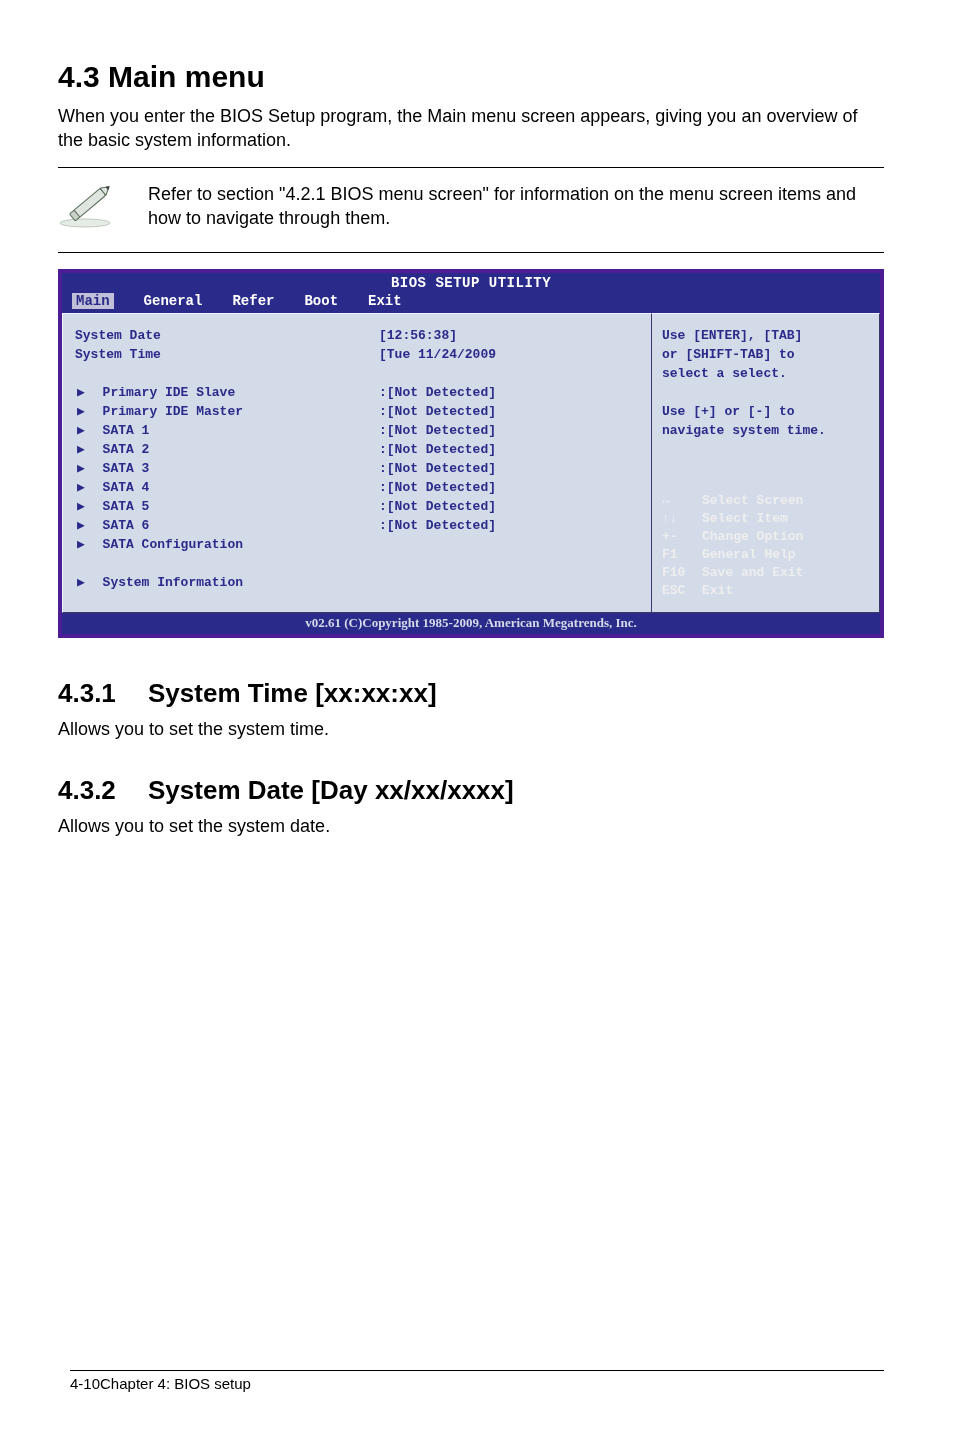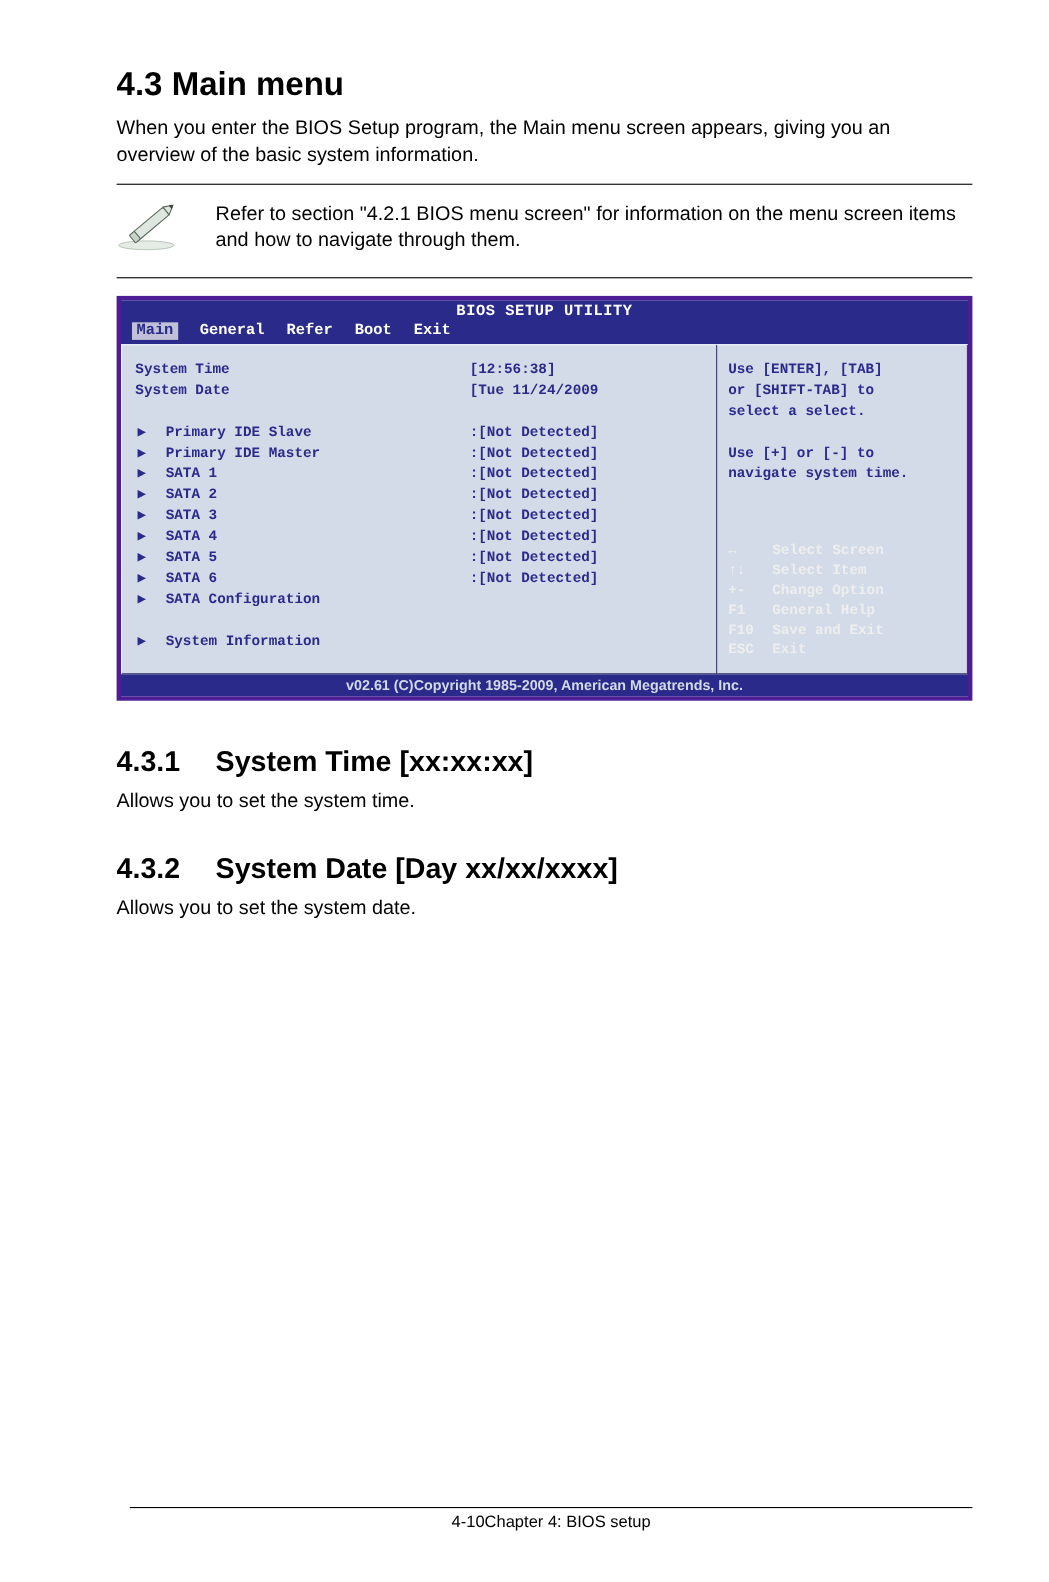--- a/index.html
+++ b/index.html
@@ -8,21 +8,20 @@
     font-family: Arial, Helvetica, sans-serif;
     background: #fff;
     color: #000;
     width: 954px;
   }
   .page {
     padding: 60px 70px 20px 58px;
     box-sizing: border-box;
     min-height: 1438px;
     position: relative;
-    margin-left: 48px;
   }
   h1.section-title {
     font-size: 30px;
     font-weight: bold;
     margin: 0 0 10px 0;
   }
   .body-text {
     font-size: 18px;
     line-height: 1.35;
     margin: 0 0 14px 0;
@@ -61,21 +60,21 @@
     font-weight: bold;
   }
   .bios-header-title {
     text-align: center;
     font-size: 14px;
     letter-spacing: 0.5px;
     padding-top: 2px;
   }
   .bios-tabs {
     display: flex;
-    gap: 20px;
+    gap: 30px;
     padding: 2px 10px 4px 10px;
     font-size: 14px;
     align-items: center;
   }
   .bios-tab-active {
     background: #c0c0d8;
     color: #2a2a8a;
     padding: 0 4px;
   }
   .bios-body {
@@ -137,21 +136,21 @@
   }
   .help-nav .row {
     display: flex;
   }
   .help-nav .key {
     width: 40px;
   }
   .bios-footer {
     background: #2a2a8a;
     color: #d3dae8;
-    font-family: Liberation Sans, sans-serif;
+    font-family: Liberation Serif, serif;
     font-size: 13px;
     font-weight: bold;
     text-align: center;
     padding: 2px 0 3px 0;
   }
 
   h2.subsection {
     font-size: 26px;
     font-weight: bold;
     margin: 34px 0 8px 0;
@@ -162,21 +161,21 @@
   }
 
   .page-footer {
     position: absolute;
     left: 70px;
     right: 70px;
     bottom: 46px;
     border-top: 1px solid #000;
     padding-top: 4px;
     display: flex;
-    justify-content: center;
+    justify-content: flex-start;
     font-size: 15px;
   }
 </style>
 </head>
 <body>
 
 <div class="page">
 
   <h1 class="section-title">4.3    Main menu</h1>
   <p class="body-text">When you enter the BIOS Setup program, the Main menu screen appears, giving you an overview of the basic system information.</p>
@@ -205,22 +204,22 @@
         <span class="bios-tab-active">Main</span>
         <span>General</span>
         <span>Refer</span>
         <span>Boot</span>
         <span>Exit</span>
       </div>
     </div>
     <div class="bios-body">
       <div class="bios-main">
         <div class="bios-labels" id="bios-labels">
+            <div class="bios-row">System Date</div>
             <div class="bios-row">System Time</div>
-            <div class="bios-row">System Date</div>
             <div class="bios-row"></div>
             <div class="bios-row"><span class="tri">▶</span>  Primary IDE Slave</div>
             <div class="bios-row"><span class="tri">▶</span>  Primary IDE Master</div>
             <div class="bios-row"><span class="tri">▶</span>  SATA 1</div>
             <div class="bios-row"><span class="tri">▶</span>  SATA 2</div>
             <div class="bios-row"><span class="tri">▶</span>  SATA 3</div>
             <div class="bios-row"><span class="tri">▶</span>  SATA 4</div>
             <div class="bios-row"><span class="tri">▶</span>  SATA 5</div>
             <div class="bios-row"><span class="tri">▶</span>  SATA 6</div>
             <div class="bios-row"><span class="tri">▶</span>  SATA Configuration</div>

